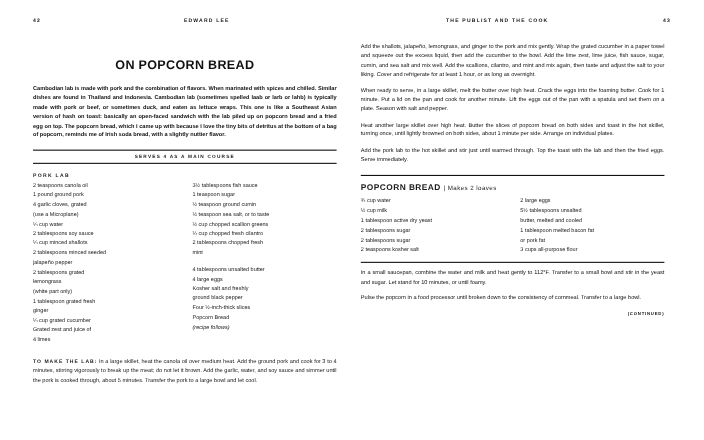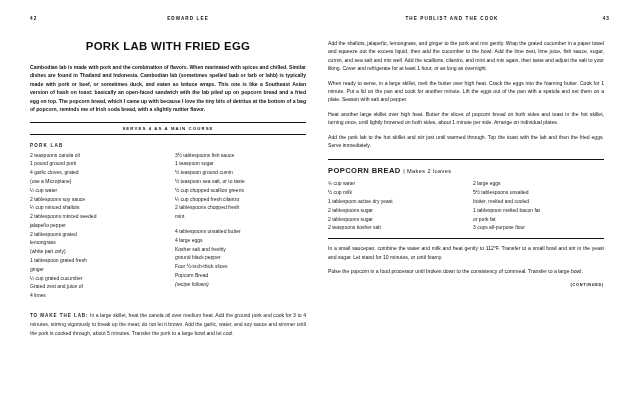--- a/index.html
+++ b/index.html
@@ -147,21 +147,22 @@
     <span class="ctr-left">EDWARD LEE</span>
     <span class="ctr-right">THE PUBLIST AND THE COOK</span>
     <span class="folio right">43</span>
   </div>
 
   <div class="cols">
 
     <div class="col">
 
       <h1 class="title">
-        <span>PORK LAB WITH FRIED EGG</span><br>
+        <br>
+        <span>ON POPCORN BREAD</span>
       </h1>
 
       <p class="body lead">Cambodian lab is made with pork and the combination of flavors. When marinated with spices and chilled. Similar dishes are found in Thailand and Indonesia. Cambodian lab (sometimes spelled laab or larb or lahb) is typically made with pork or beef, or sometimes duck, and eaten as lettuce wraps. This one is like a Southeast Asian version of hash on toast: basically an open-faced sandwich with the lab piled up on popcorn bread and a fried egg on top. The popcorn bread, which I came up with because I love the tiny bits of detritus at the bottom of a bag of popcorn, reminds me of Irish soda bread, with a slightly nuttier flavor.</p>
 
       <div class="serves">
         <div class="bar">SERVES 4 AS A MAIN COURSE</div>
       </div>
 
       <div class="subhead">PORK LAB</div>
 

